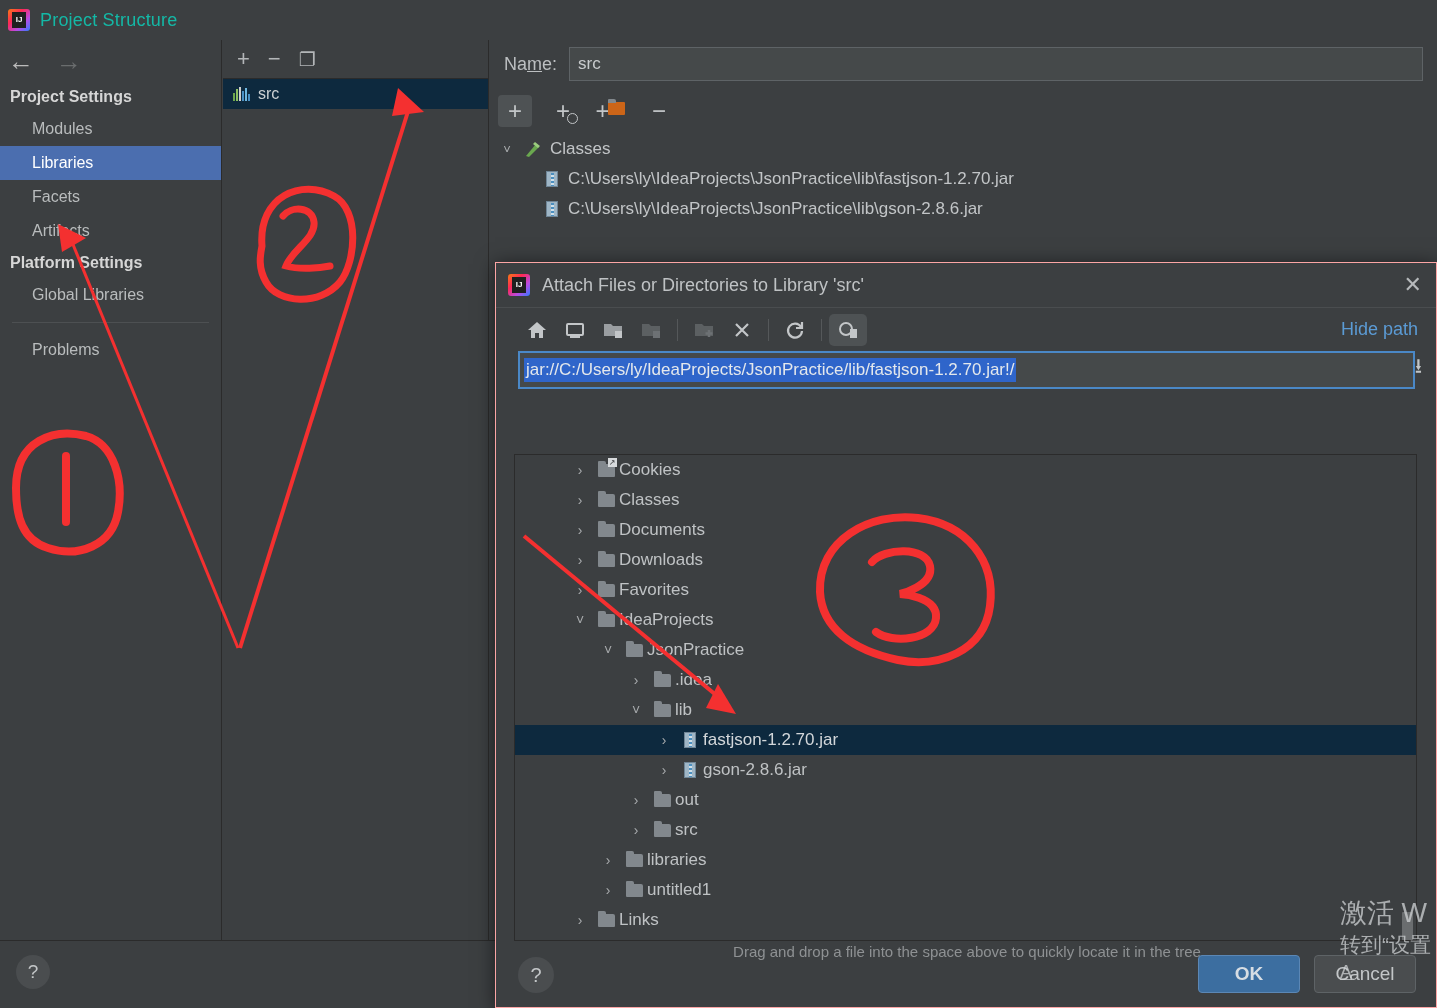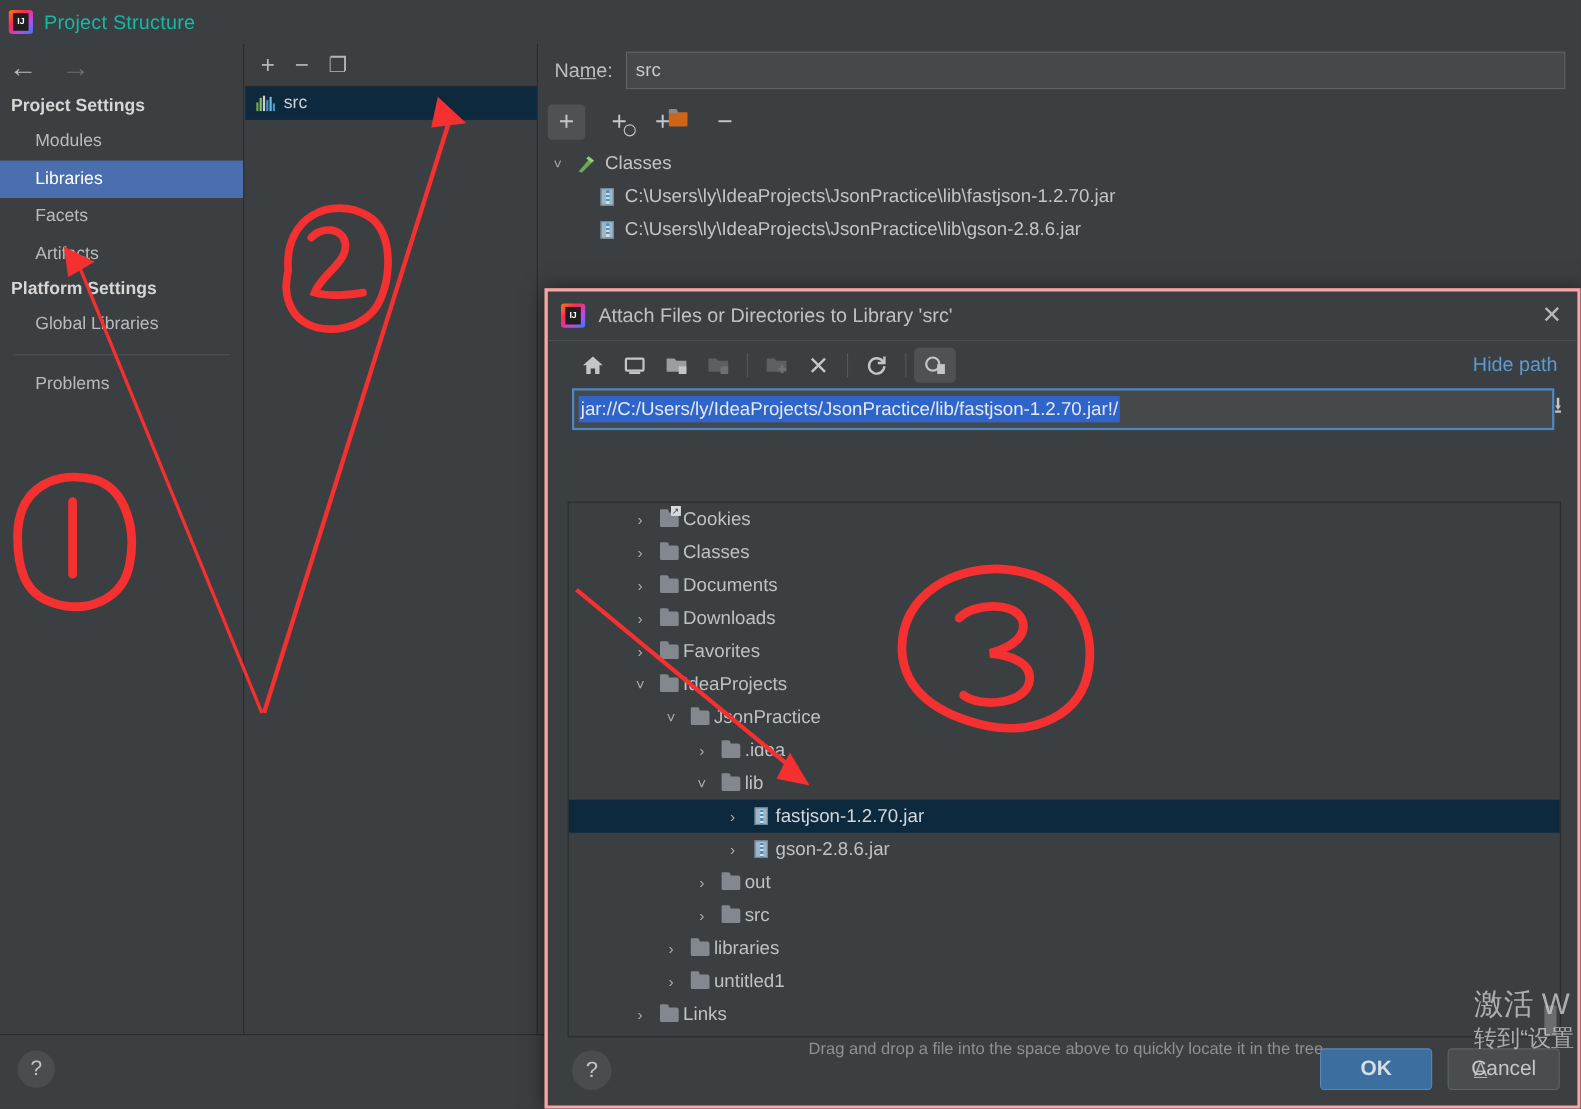--- a/index.html
+++ b/index.html
@@ -93,21 +93,21 @@
   .badge.folder { background: #cc6518; border-radius: 1px; }
   .clsrow { display: flex; align-items: center; gap: 8px; height: 30px; padding-left: 10px;
             color: #c2c5c7; font-size: 17px; }
   .chev { color: #a9acae; font-size: 13px; width: 14px; display:inline-block; text-align:center; }
   .pathrow { display: flex; align-items: center; gap: 10px; height: 30px; padding-left: 56px;
              color: #c2c5c7; font-size: 17px; }
 
   
   .dialog {
     position: absolute; left: 495px; top: 262px; width: 942px; height: 746px;
-    background: #3c3f41; border: 3px solid #fca5a5;
+    background: #3c3f41; border: 1px solid #fca5a5;
     box-shadow: 0 2px 18px rgba(0,0,0,.55);
   }
   .dlg-title { height: 44px; display: flex; align-items: center; padding: 0 14px 0 12px; gap: 12px; }
   .dlg-title-text { color: #bfc2c4; font-size: 18px; flex: 1; }
   .dlg-close { color: #b6b9bb; font-size: 22px; cursor: pointer; }
   .dlg-desc { color: #bfc2c4; font-size: 17px; padding: 8px 20px 12px 28px; }
   .dlg-toolbar {
     height: 44px; display: flex; align-items: center; padding: 0 18px 0 22px;
     border-top: 1px solid #4a4d4f; gap: 0px;
   }

